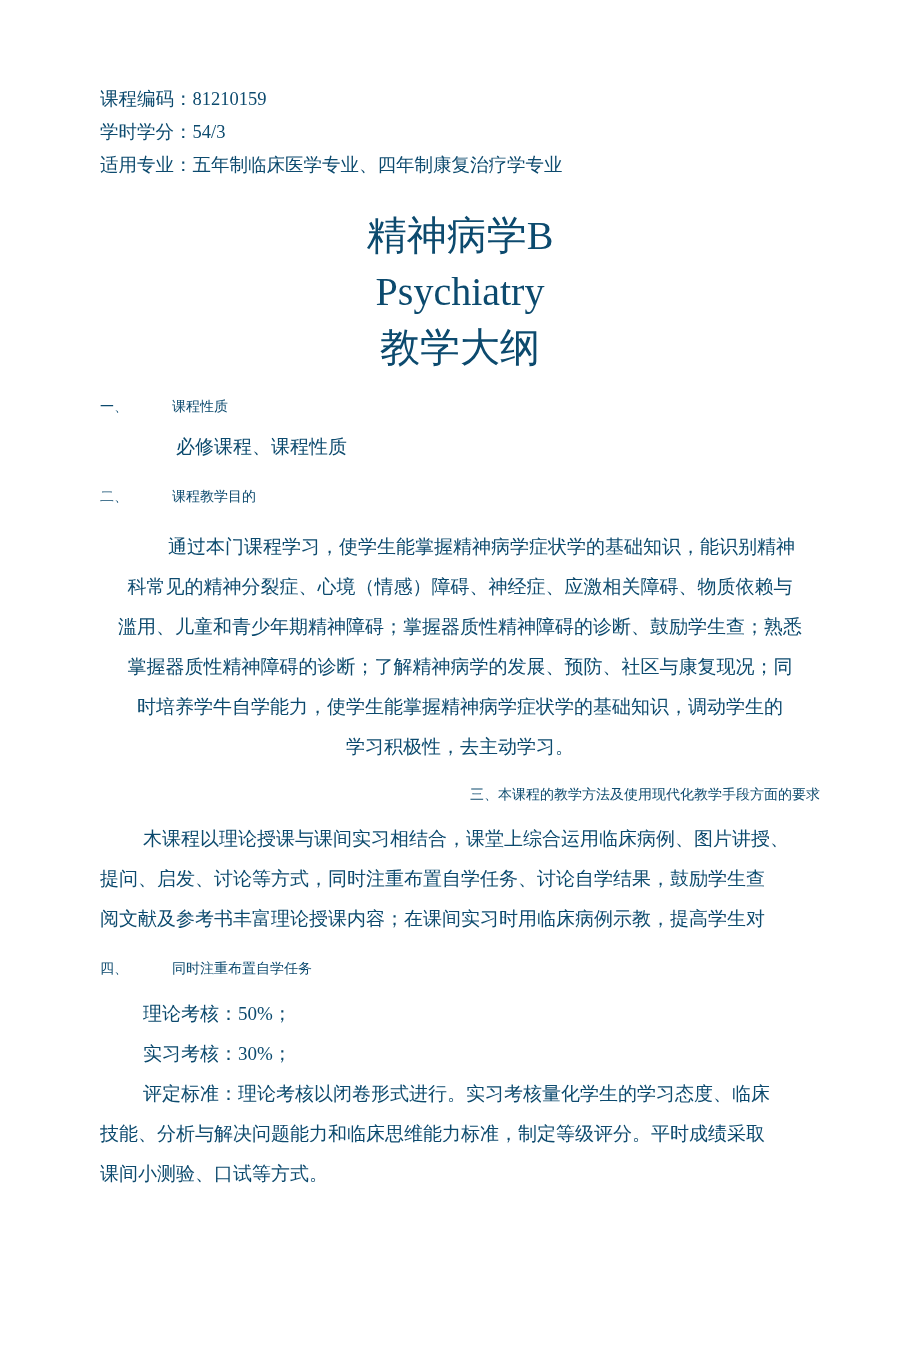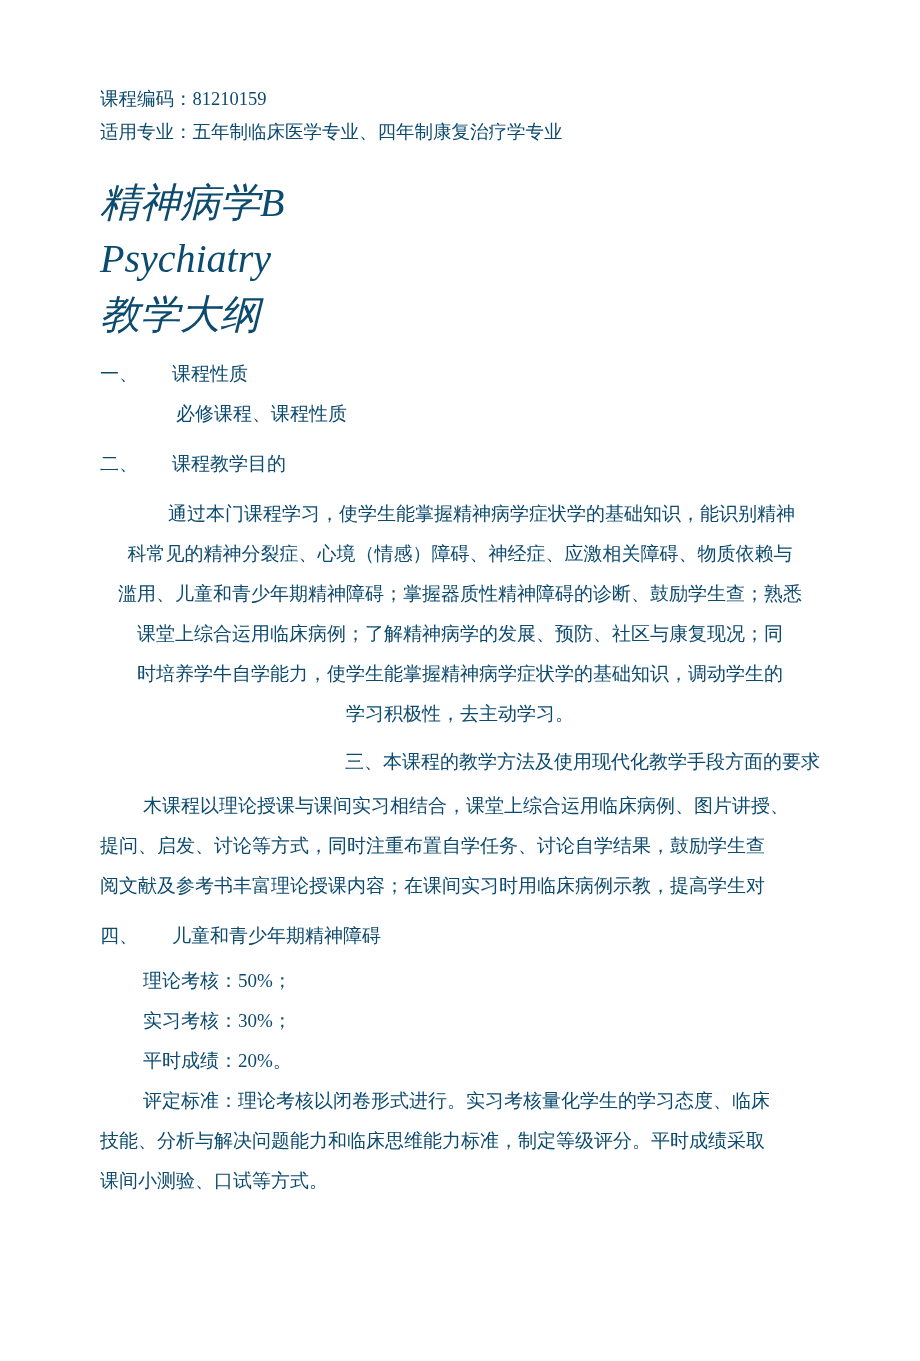--- a/index.html
+++ b/index.html
@@ -22,31 +22,30 @@
   
   .meta-line {
     font-size: 18.5px;
     line-height: 33px;
     white-space: nowrap;
   }
   
   .title-block {
     margin-top: 26px;
     margin-bottom: 11px;
-    text-align: left;
-    font-style: italic;
+    text-align: center;
   }
   .title-line {
     font-size: 40px;
     line-height: 56px;
     white-space: nowrap;
   }
   
   .section-heading {
-    font-size: 19px;
+    font-size: 14px;
     line-height: 40px;
     white-space: nowrap;
   }
   .mt-sec { margin-top: 10px; }
   .mt-sec-sm { margin-top: 8px; text-align: right; }
   .sec-num {
     display: inline-block;
     min-width: 72px;
   }
   .pline {
@@ -66,20 +65,21 @@
   .lline-lg { padding-left: 76px; }
   .list-block { margin-top: 5px; }
 </style>
 </head>
 <body>
 
 <div class="page">
 
   <div>
     <div class="meta-line">课程编码：81210159</div>
+    <div class="meta-line">学时学分：54/3</div>
     <div class="meta-line">适用专业：五年制临床医学专业、四年制康复治疗学专业</div>
   </div>
 
   <div class="title-block">
     <div class="title-line">精神病学B</div>
     <div class="title-line">Psychiatry</div>
     <div class="title-line">教学大纲</div>
   </div>
 
   <div>
@@ -90,45 +90,44 @@
   </div>
 
   <div>
     <div class="section-heading mt-sec">
       <span class="sec-num">二、</span><span>课程教学目的</span>
     </div>
     <div class="para">
       <div class="pline pfirst">通过本门课程学习，使学生能掌握精神病学症状学的基础知识，能识别精神</div>
       <div class="pline">科常见的精神分裂症、心境（情感）障碍、神经症、应激相关障碍、物质依赖与</div>
       <div class="pline">滥用、儿童和青少年期精神障碍；掌握器质性精神障碍的诊断、鼓励学生查；熟悉</div>
-      <div class="pline">课堂上综合运用临床病例；了解精神病学的发展、预防、社区与康复现况；同</div>
+      <div class="pline">掌握器质性精神障碍的诊断；了解精神病学的发展、预防、社区与康复现况；同</div>
       <div class="pline">时培养学牛自学能力，使学生能掌握精神病学症状学的基础知识，调动学生的</div>
       <div class="pline">学习积极性，去主动学习。</div>
     </div>
   </div>
 
   <div>
     <div class="section-heading mt-sec-sm">
       <span class="sec-num">三、</span><span>本课程的教学方法及使用现代化教学手段方面的要求</span>
     </div>
     <div class="para-tight">
       <div class="pline pfirst">木课程以理论授课与课间实习相结合，课堂上综合运用临床病例、图片讲授、</div>
       <div class="pline">提问、启发、讨论等方式，同时注重布置自学任务、讨论自学结果，鼓励学生查</div>
       <div class="pline">阅文献及参考书丰富理论授课内容；在课间实习时用临床病例示教，提高学生对</div>
     </div>
   </div>
 
   <div>
     <div class="section-heading mt-sec">
-      <span class="sec-num">四、</span><span>儿童和青少年期精神障碍</span>
+      <span class="sec-num">四、</span><span>同时注重布置自学任务</span>
     </div>
     <div class="list-block">
       <div class="lline">理论考核：50%；</div>
       <div class="lline">实习考核：30%；</div>
-      <div class="lline">平时成绩：20%。</div>
     </div>
     <div>
       <div class="pline pfirst">评定标准：理论考核以闭卷形式进行。实习考核量化学生的学习态度、临床</div>
       <div class="pline">技能、分析与解决问题能力和临床思维能力标准，制定等级评分。平时成绩采取</div>
       <div class="pline">课间小测验、口试等方式。</div>
     </div>
   </div>
 
 </div>
 

